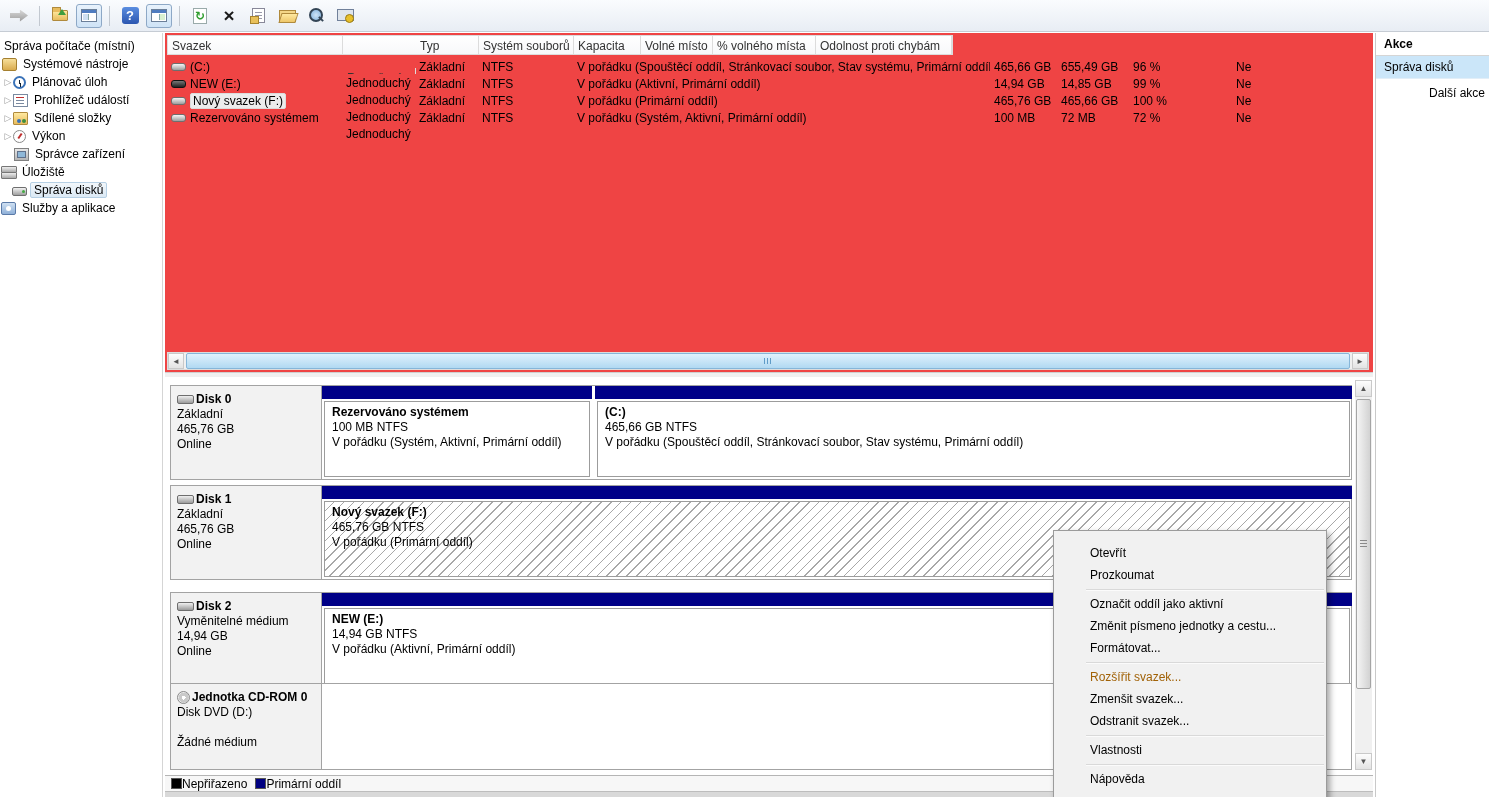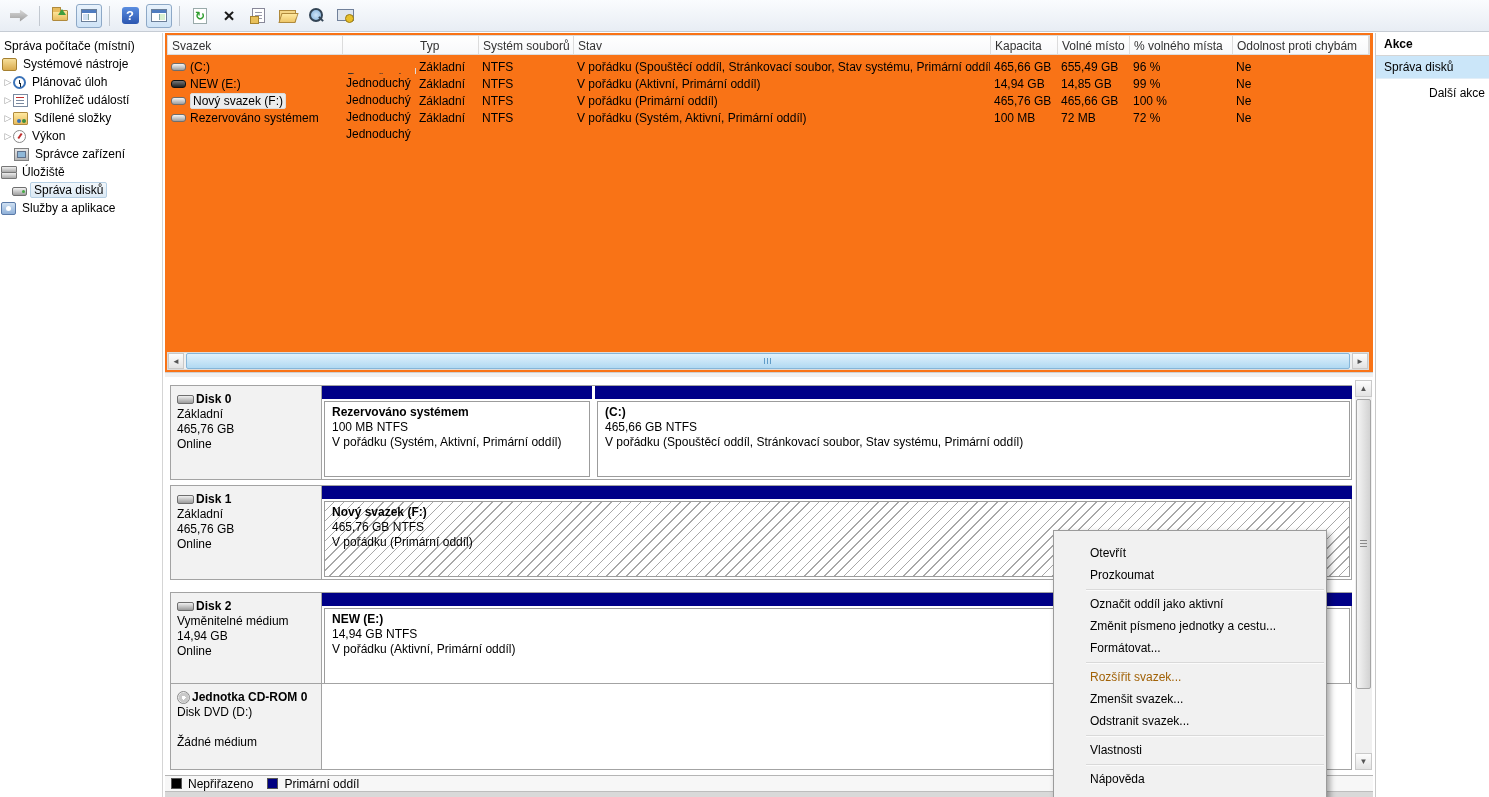--- a/index.html
+++ b/index.html
@@ -73,21 +73,21 @@
   .ti-storage { border:none; }
   .ti-storage::before, .ti-storage::after { content:""; position:absolute; left:0; width:14px; height:5px;
     background:linear-gradient(#eee,#aaa); border:1px solid #777; border-radius:1px; }
   .ti-storage::before { top:0; } .ti-storage::after { top:6px; }
   .ti-disk { top:1px; height:9px; background:linear-gradient(#f2f2f2,#9f9f9f); border:1px solid #6f6f6f; border-radius:2px; }
   .ti-disk::after { content:""; position:absolute; right:1px; top:2px; width:3px; height:3px; background:#4a4; border-radius:50%; }
   .ti-services { background:linear-gradient(#cfe0f2,#8fb0d8); border:1px solid #5a7aa8; border-radius:2px; }
   .ti-services::after { content:""; position:absolute; left:4px; top:3px; width:5px; height:5px; background:#fff; border-radius:50%; }
 
   
-  .middle-top { position:absolute; left:165px; top:33px; width:1208px; height:339px; background:#f97316; }
+  .middle-top { position:absolute; left:165px; top:33px; width:1208px; height:339px; background:#ef4444; }
   .vt-header { position:absolute; left:2px; top:2px; height:20px; display:flex; border:1px solid #dcdcdc; background:linear-gradient(#ffffff,#f7f8fa); }
   .vt-h { border-right:1px solid #dcdcdc; padding:3px 4px; color:#333; white-space:nowrap; overflow:hidden; }
   .vt-row { position:absolute; left:2px; height:17px; display:flex; align-items:center; }
   .vt-c { padding:0 4px; white-space:nowrap; overflow:hidden; flex:none; display:flex; align-items:center; gap:4px; }
   .c0{width:175px;} .c1{width:73px;margin-top:32px;} .c2{width:63px;} .c3{width:95px;} .c4{width:417px;}
   .c5{width:67px;} .c6{width:72px;} .c7{width:103px;} .c8{width:136px;}
   .vol-ic { width:15px; height:8px; flex:none; background:linear-gradient(#f5f5f5,#9d9d9d); border:1px solid #6e6e6e; border-radius:3px; }
   .vol-ic.dark { background:linear-gradient(#777,#222); border-color:#111; }
   .sel-label { background:#ececec; border:1px solid #dcdcdc; border-radius:2px; padding:0 2px; }
 
@@ -125,21 +125,21 @@
   .vs-btn { position:absolute; left:0; width:17px; height:17px; display:flex; align-items:center; justify-content:center;
     font-size:8px; color:#555; background:linear-gradient(#fdfdfd,#e3e3e3); border:1px solid #c9c9c9; }
   .vs-up { top:0; } .vs-down { bottom:0; }
   .vs-thumb { position:absolute; left:1px; width:15px; top:19px; height:290px;
     background:linear-gradient(90deg,#f5f5f5,#d2d2d2); border:1px solid #a5a5a5; border-radius:2px; }
   .vs-grip { position:absolute; left:3px; right:3px; top:50%; height:8px; margin-top:-4px;
     background:repeating-linear-gradient(#8a8a8a 0 1px,transparent 1px 3px); }
 
   
   .legend { position:absolute; left:0; width:1208px; top:398px; height:16px; background:#f7f7f7;
-    border-top:1px solid #b5b5b5; display:flex; align-items:center; gap:6px; padding-left:6px; }
+    border-top:1px solid #b5b5b5; display:flex; align-items:center; padding-left:6px; }
   .sw { width:11px; height:11px; border:1px solid #555; flex:none; }
   .sw.black { background:#000000; } .sw.navy { background:#000080; }
   .legend .llbl { margin-right:8px; }
   .bottom-strip { position:absolute; left:0; width:1208px; top:414px; height:6px; background:#d9d9d9; border-top:1px solid #bdbdbd; }
 
   
   .actions { position:absolute; left:1375px; top:33px; width:114px; bottom:0; background:#fff; border-left:1px solid #c9c9c9; }
   .act-title { font-weight:bold; padding:4px 8px; border-bottom:1px solid #d5d5d5; }
   .act-sel { background:#cbe6f9; padding:4px 8px; border-bottom:1px solid #e2eef8; }
   .act-more { padding:7px 4px; text-align:right; }
@@ -238,21 +238,20 @@
     <span class="lbl">Služby a aplikace</span>
   </div>
 </div>
 
 <div class="middle-top">
   <div class="vt-header">
     <div class="vt-h c0">Svazek</div>
     <div class="vt-h c1">Rozvržení</div>
     <div class="vt-h c2">Typ</div>
     <div class="vt-h c3">Systém souborů</div>
-    <div class="vt-h c4">Stav</div>
     <div class="vt-h c5">Kapacita</div>
     <div class="vt-h c6">Volné místo</div>
     <div class="vt-h c7">% volného místa</div>
     <div class="vt-h c8">Odolnost proti chybám</div>
   </div>
 
   <div class="vt-row" style="top:25px">
     <div class="vt-c c0">
         <span class="vol-ic"></span>
         <span>(C:)</span>

